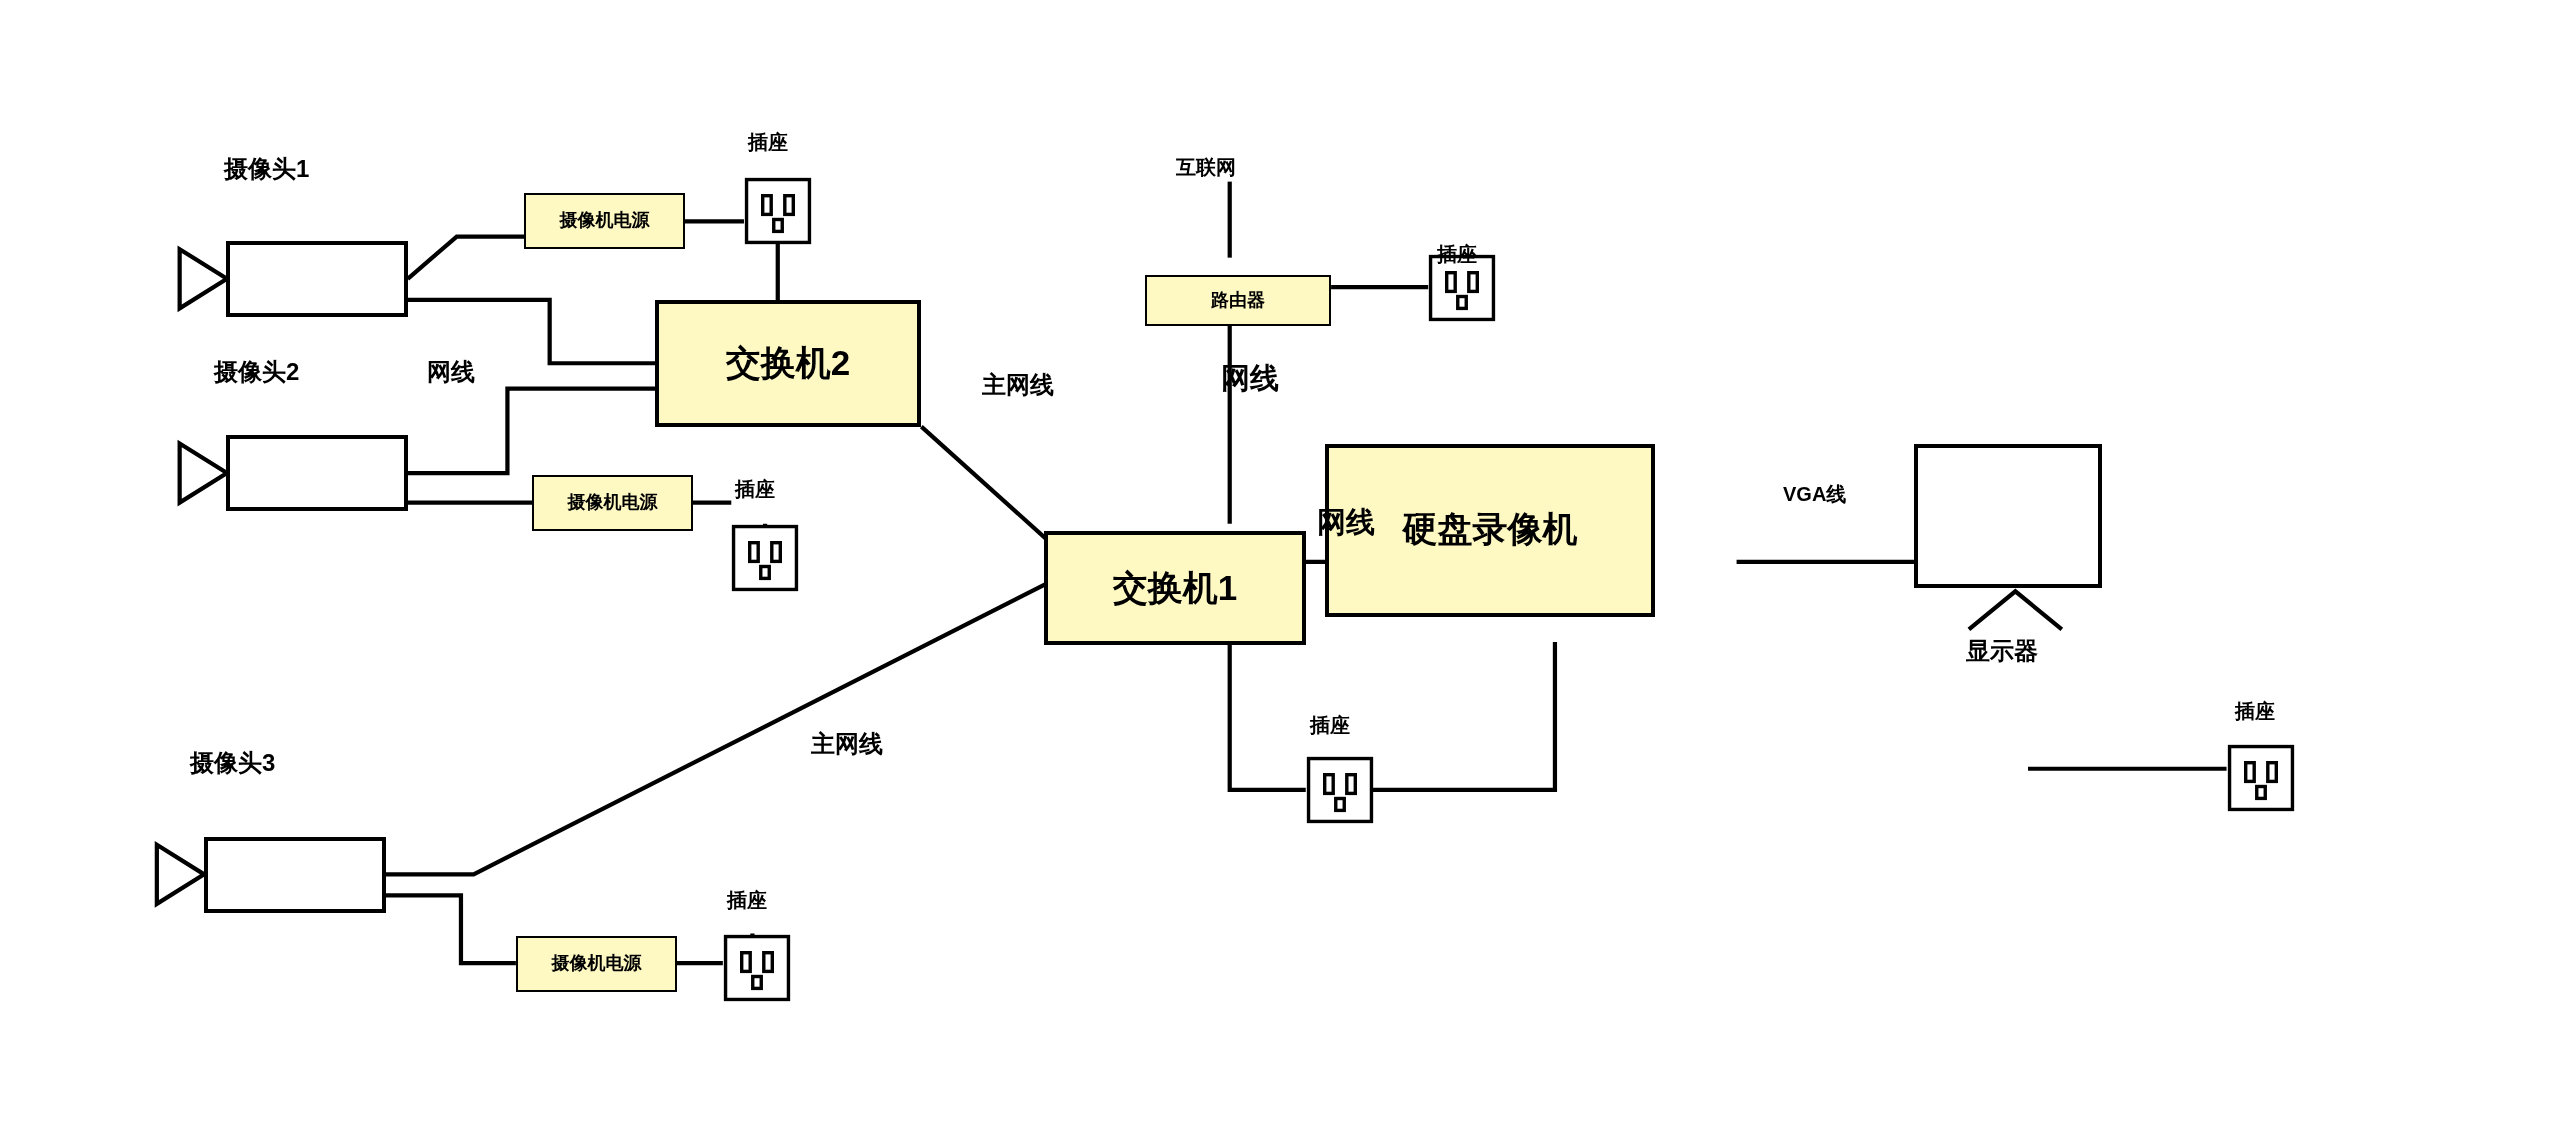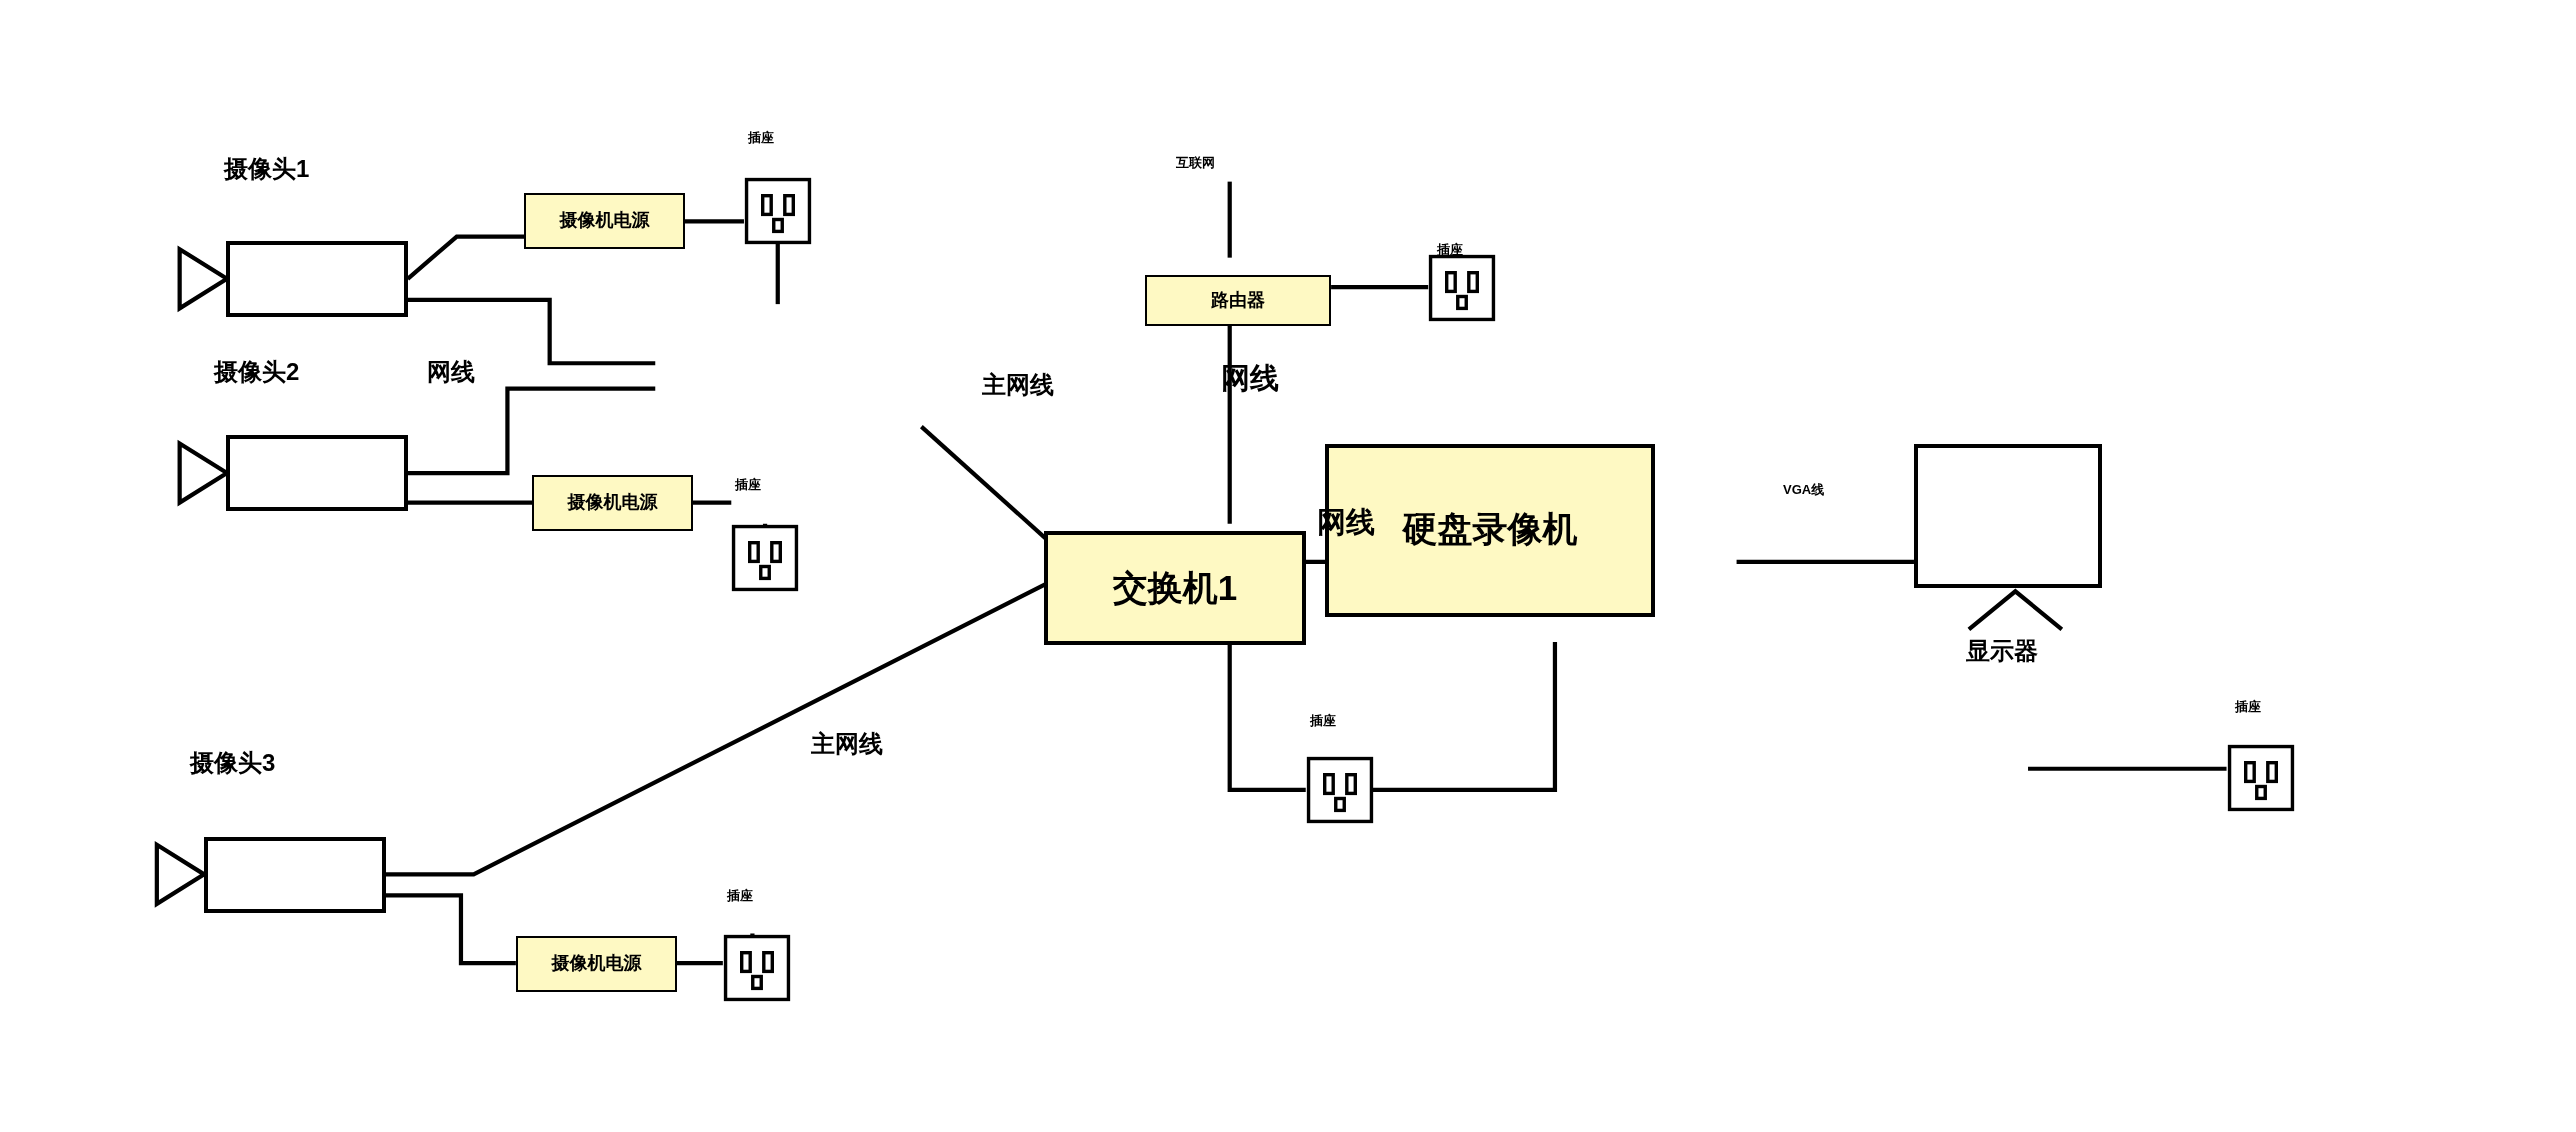--- a/index.html
+++ b/index.html
@@ -45,21 +45,21 @@
   }
   .big-label {
     font-size: 24px;
     font-weight: bold;
   }
   .mid-label {
     font-size: 29px;
     font-weight: bold;
   }
   .small-label {
-    font-size: 13px;
+    font-size: 20px;
     font-weight: bold;
   }
   .node-title-big {
     font-size: 35px;
     font-weight: bold;
   }
   .node-title-small {
     font-size: 18px;
     font-weight: bold;
   }
@@ -175,20 +175,23 @@
     <rect x="48" y="22" width="10" height="22" fill="#fff" stroke="#000" stroke-width="4"></rect>
     <rect x="35" y="50" width="10" height="14" fill="#fff" stroke="#000" stroke-width="4"></rect>
   </svg>
 
   <div class="camera-body" style="left:226px; top:241px; width:182px; height:76px;"></div>
   <div class="camera-body" style="left:226px; top:435px; width:182px; height:76px;"></div>
   <div class="camera-body" style="left:204px; top:837px; width:182px; height:76px;"></div>
 
   <div class="monitor" style="left:1914px; top:444px; width:188px; height:144px;"></div>
 
+  <div class="node" style="left:655px; top:300px; width:266px; height:127px;">
+    <span class="node-title-big">交换机2</span>
+  </div>
 
   <div class="node" style="left:1044px; top:511px; width:262px; height:114px;margin-top:20px;">
     <span class="node-title-big">交换机1</span>
   </div>
 
   <div class="node thin" style="left:1145px; top:275px; width:186px; height:51px;">
     <span class="node-title-small">路由器</span>
   </div>
 
   <div class="node" style="left:1325px; top:444px; width:330px; height:173px;font-family:Liberation Serif, serif;">

